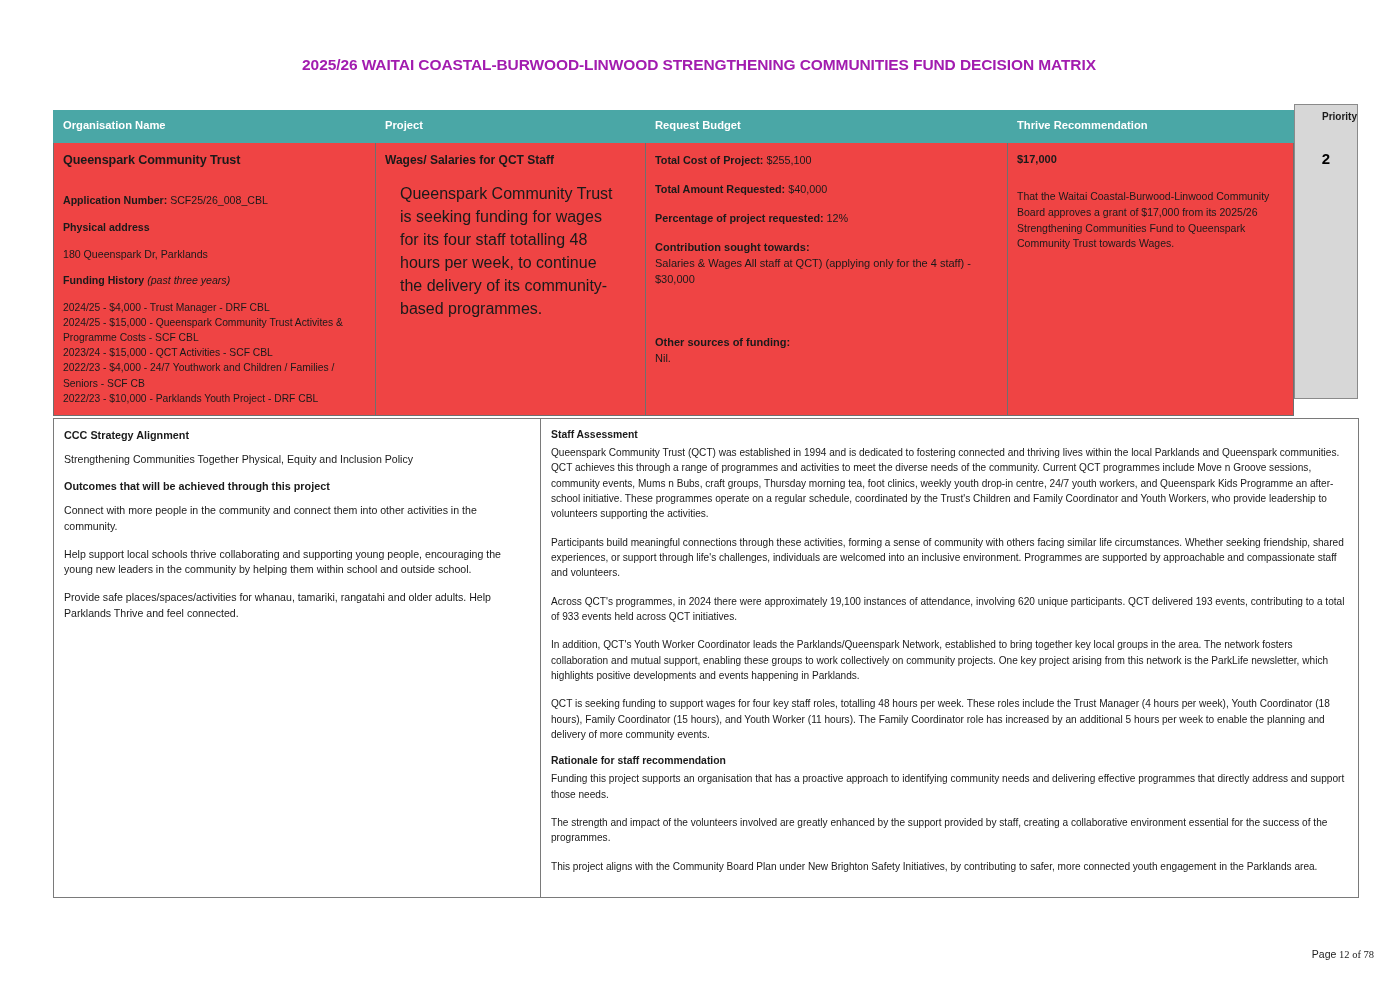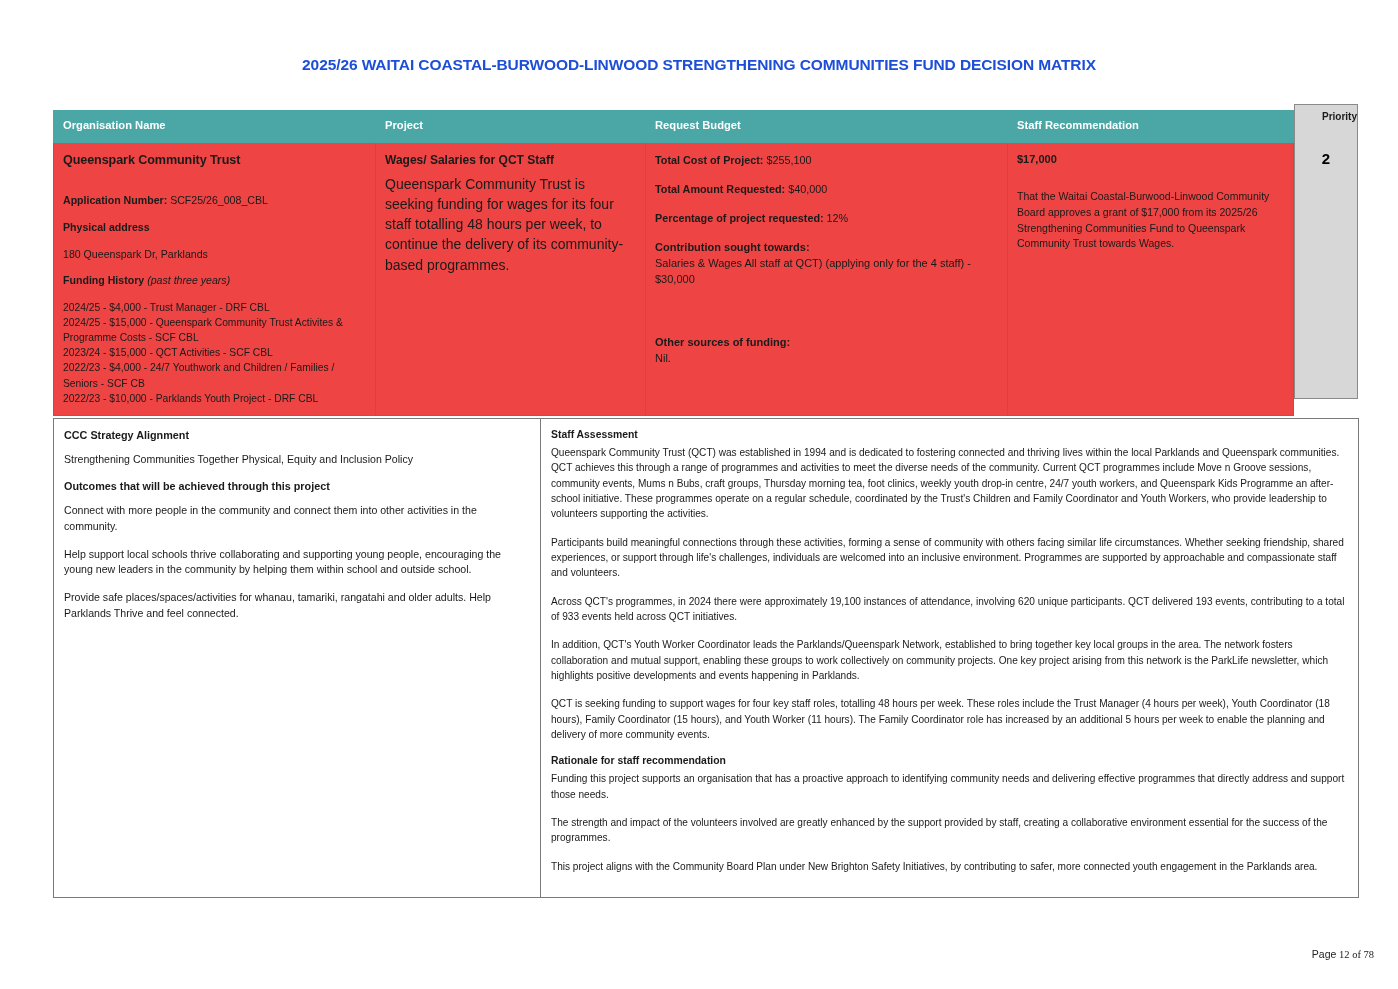--- a/index.html
+++ b/index.html
@@ -26,21 +26,21 @@
   
   .doc-title {
     position: absolute;
     left: 0;
     top: 56px;
     width: 1398px;
     text-align: center;
     font-size: 15.5px;
     font-weight: bold;
     letter-spacing: -0.1px;
-    color: #1d4ed8;
+    color: #a21caf;
   }
 
   
   .matrix-table {
     position: absolute;
     left: 53px;
     top: 110px;
     width: 1240px;
     border-collapse: collapse;
     table-layout: fixed;
@@ -122,23 +122,23 @@
     line-height: 1.47;
     margin: 0;
   }
 
   .proj-title {
     font-size: 12px;
     font-weight: bold;
     margin: 0 0 7px 0;
   }
   .proj-body {
-    font-size: 14px;
+    font-size: 16px;
     line-height: 1.44;
-    margin: 0;
+    margin: 15px;
   }
 
   .budget-line {
     font-size: 10.8px;
     margin: 0 0 14px 0;
     line-height: 1.4;
   }
   .budget-line b { font-weight: bold; }
   .budget-sub {
     font-size: 11px;
@@ -221,21 +221,21 @@
       <col class="col-org">
         <col class="col-proj">
         <col class="col-budget">
         <col class="col-staff">
     </colgroup>
     <thead>
       <tr>
         <th>Organisation Name</th>
         <th>Project</th>
         <th>Request Budget</th>
-        <th>Staff Recommendation</th>
+        <th>Thrive Recommendation</th>
       </tr>
     </thead>
     <tbody>
       <tr>
 
         <td>
           <div class="org-name">Queenspark Community Trust</div>
 
           <div class="kv">
             <b>Application Number:</b>

